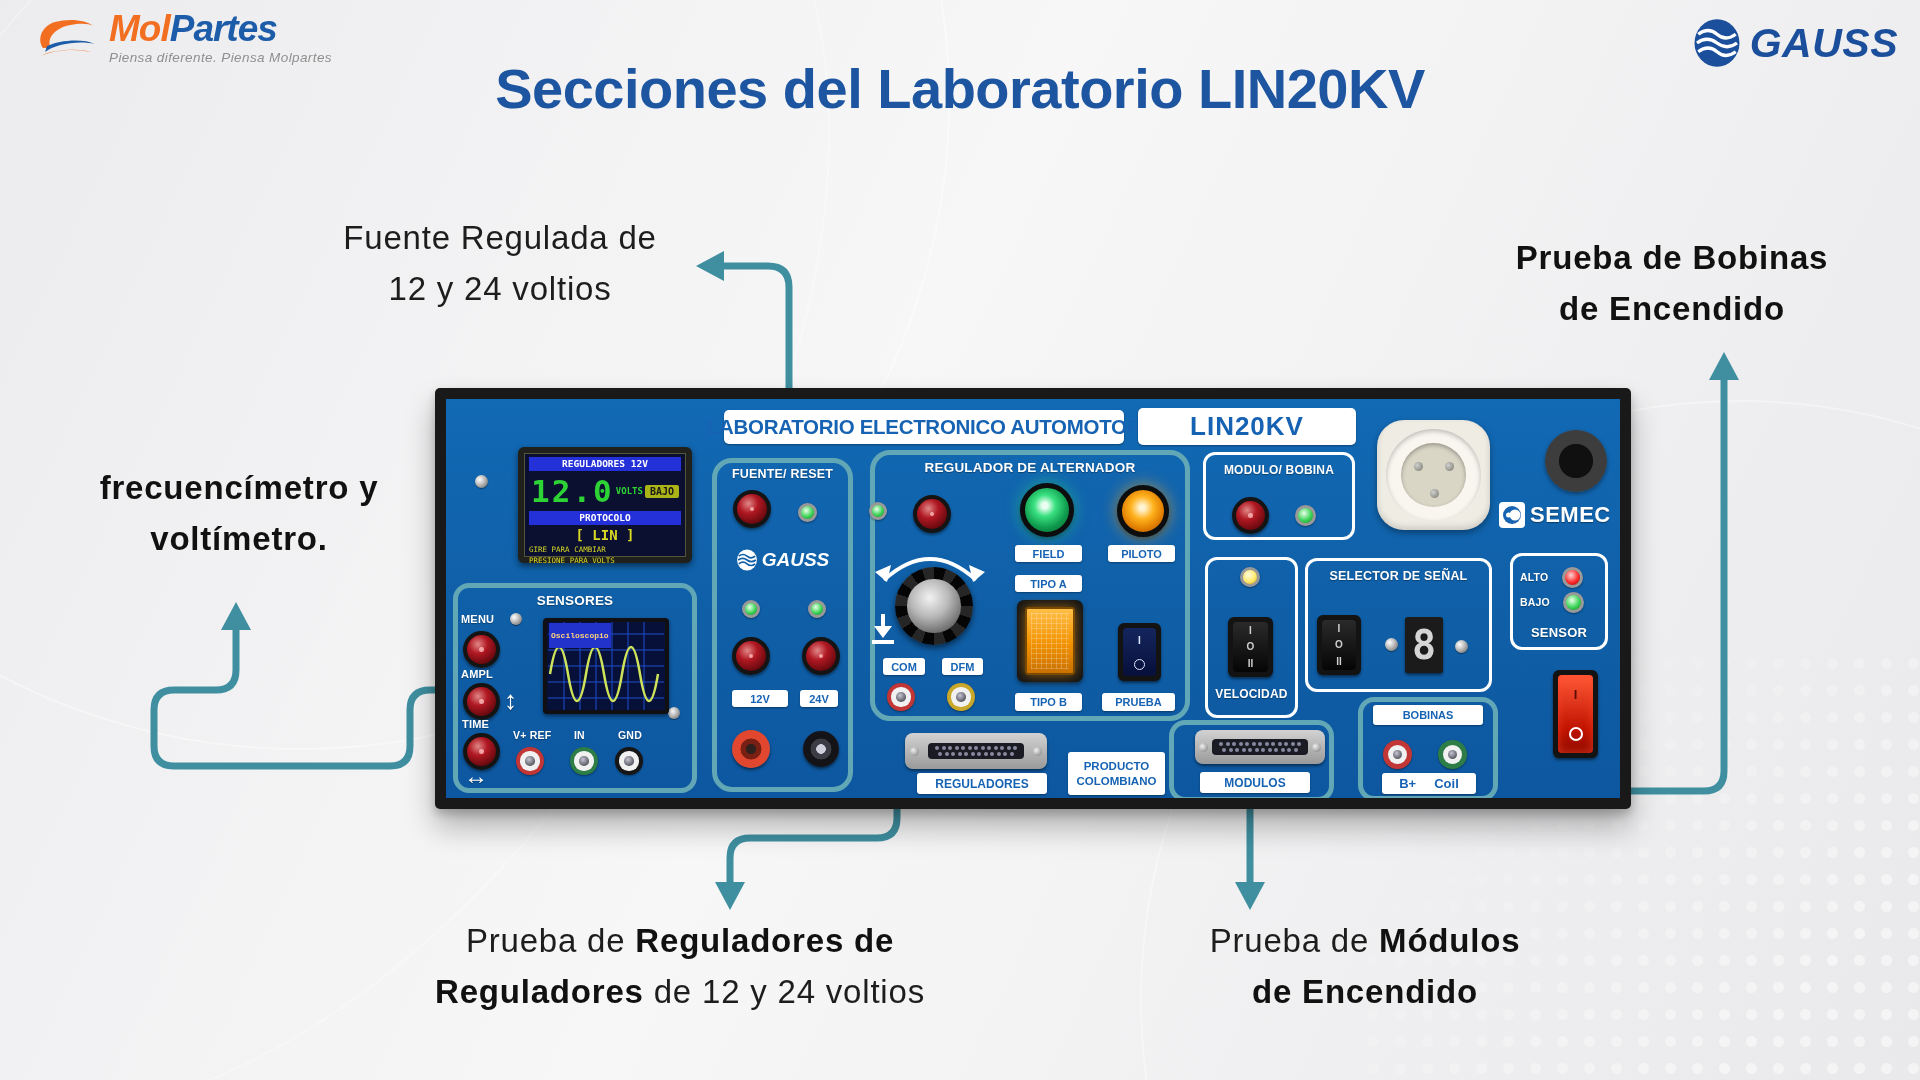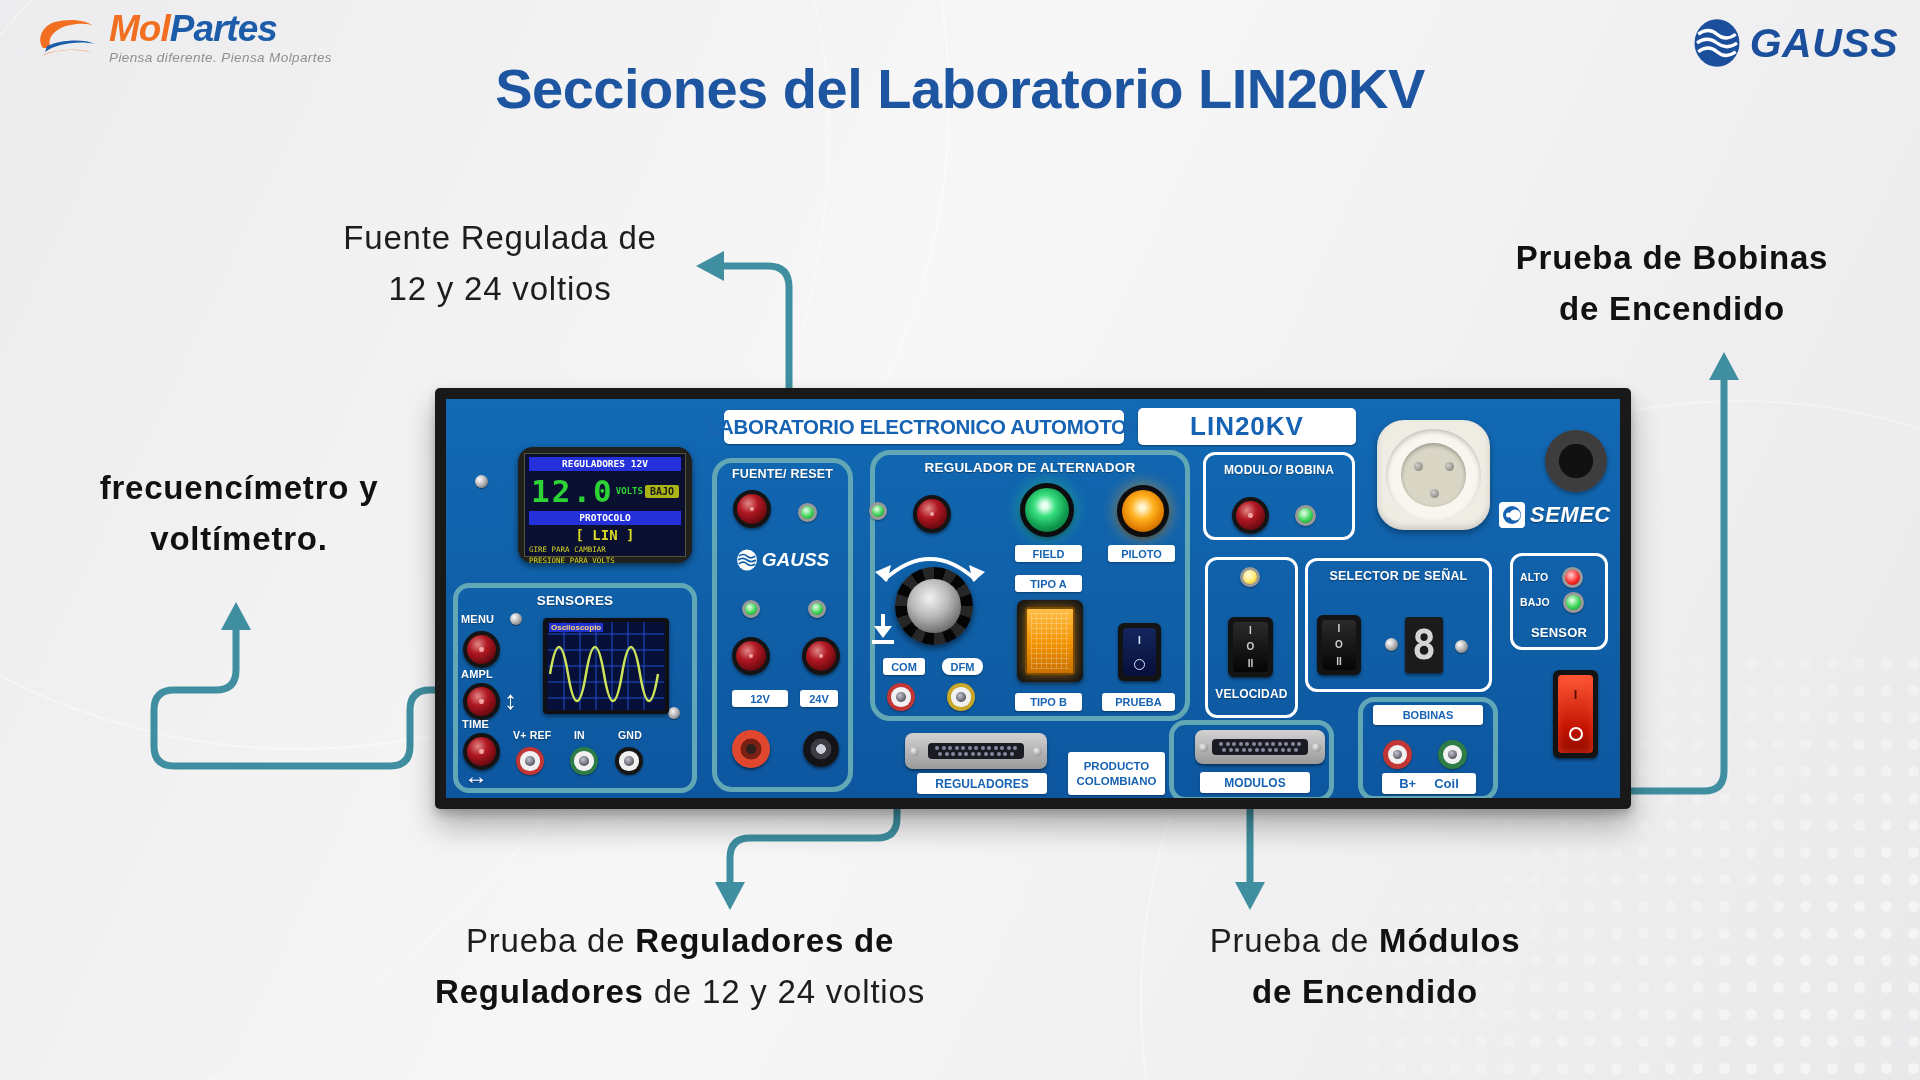--- a/index.html
+++ b/index.html
@@ -94,44 +94,44 @@
   .rocker.blk .cap { background:linear-gradient(180deg,#2a2a2a,#050505); color:#cfcfcf; font-size:10px; font-weight:700; }
   .rocker.blue .cap { background:linear-gradient(180deg,#14265e,#070f3a); color:#dfe6ff; font-size:10px; font-weight:700; }
   .rocker.redpow .cap { background:linear-gradient(180deg,#ff5a38,#c01200 70%,#8e0c00); color:#5a0d00; font-size:13px; font-weight:800;
     box-shadow:0 0 10px rgba(255,70,40,.7) inset; }
   .ambersw { position:absolute; background:#151515; border-radius:7px; padding:7px 8px; box-shadow:0 2px 4px rgba(0,0,0,.55); }
   .ambersw .cap { width:100%; height:100%; border-radius:3px; border:2px solid #7a4a00; position:relative;
     background:linear-gradient(180deg,#ffbe46 0%,#f29200 55%,#c97000 100%); box-shadow:0 0 12px rgba(255,160,20,.55); }
   .ambersw .cap::after { content:''; position:absolute; inset:4px;
     background-image:repeating-linear-gradient(0deg, rgba(255,255,255,.22) 0 1px, transparent 1px 5px),
                      repeating-linear-gradient(90deg, rgba(255,255,255,.22) 0 1px, transparent 1px 5px); }
-  .lcd { position:absolute; background:#20201c; border-radius:15px; padding:6px; box-shadow:0 3px 6px rgba(0,0,0,.5); }
+  .lcd { position:absolute; background:#20201c; border-radius:6px; padding:6px; box-shadow:0 3px 6px rgba(0,0,0,.5); }
   .lcd-screen { width:100%; height:100%; background:#0b1030; border:1px solid #55553a; padding:3px 4px;
     display:flex; flex-direction:column; gap:2px; font-family:"DejaVu Sans Mono", monospace; }
   .lcd-bar { background:#2431d8; color:#fff; font-size:9.5px; font-weight:700; text-align:center; line-height:14px; height:14px; }
   .lcd-main { display:flex; align-items:center; height:38px; }
   .lcd-val { flex:1; color:#2dd335; font-size:31px; font-weight:700; letter-spacing:2px; text-align:center; }
   .lcd-side { display:flex; flex-direction:row; align-items:center; gap:2px; padding-right:2px; }
   .lcd-volts { color:#2dd335; font-size:9px; font-weight:700; }
   .lcd-bajo { background:#aab416; color:#1a1a1a; font-size:10px; font-weight:700; padding:1px 5px; border-radius:2px; }
   .lcd-lin { color:#d8d825; font-size:14px; font-weight:700; text-align:center; line-height:16px; }
   .lcd-hint { color:#d8d825; font-size:7.5px; line-height:9px; }
   .scope { position:absolute; background:#101014; border-radius:4px; padding:4px; box-shadow:0 2px 4px rgba(0,0,0,.5); }
   .scope-scr { position:relative; width:100%; height:100%; background:#061038; overflow:hidden; }
   .scope-title { position:absolute; left:2px; top:1px; background:#2233cc; color:#ffd37a; font-size:8px;
-    font-weight:700; font-family:Liberation Sans, sans-serif; padding:0 2px; z-index:2; }
+    font-weight:700; font-family:Liberation Mono, monospace; padding:8px 2px; z-index:2; }
   .dbport { position:absolute; background:linear-gradient(180deg,#d2d2d2,#9a9a9a); border-radius:8px;
     display:flex; align-items:center; justify-content:center; box-shadow:0 2px 3px rgba(0,0,0,.45); }
   .dbport .pins { background:#1b1b24; border-radius:4px; padding:3px 7px; display:flex; flex-direction:column; gap:2px; }
   .dbport .prow { display:flex; gap:2.5px; justify-content:center; }
   .dbport .prow i { width:4px; height:4px; border-radius:50%; background:#8888a0; }
   .dbport .hole { position:absolute; width:9px; height:9px; border-radius:50%;
     background:radial-gradient(circle at 35% 35%, #f0f0f0, #777); }
   .arrow-glyph { position:absolute; color:#fff; font-weight:700; text-shadow:0 1px 1px rgba(0,0,0,.4); }
-  .semec { position:absolute; display:flex; align-items:center; gap:5px;font-style:italic; }
+  .semec { position:absolute; display:flex; align-items:center; gap:5px; }
   .semec-word { color:#fff; font-weight:800; font-size:22px; letter-spacing:.5px; text-shadow:0 1px 1px rgba(0,0,0,.4); }
   .coil-socket { position:absolute; background:#efece4; border-radius:24%;
     box-shadow:0 3px 6px rgba(0,0,0,.35), inset 0 -3px 6px rgba(0,0,0,.15); }
   .coil-socket .ring { position:absolute; inset:8%; border-radius:50%; background:#f8f6ef;
     box-shadow:inset 0 2px 5px rgba(0,0,0,.25); }
   .coil-socket .face { position:absolute; inset:21%; border-radius:50%; background:#d9d6c6;
     box-shadow:inset 0 2px 4px rgba(0,0,0,.3); }
   .coil-socket .pin { position:absolute; width:9px; height:9px; border-radius:50%;
     background:radial-gradient(circle at 35% 35%, #cfcfcf, #77776a); }
   .grommet { position:absolute; border-radius:50%;
@@ -353,21 +353,21 @@
           <span>I</span>
           <span style="border:1.5px solid #dfe6ff; border-radius:50%; width:11px; height:11px;"></span>
         </div>
   </div>
   <div class="badge" style="left:656px; top:294px; width:73px; height:18px; font-size:11px;">
         <span>PRUEBA</span>
       </div>
   <div class="badge" style="left:437px; top:259px; width:42px; height:17px; font-size:11px;">
         <span>COM</span>
       </div>
-  <div class="badge" style="left:496px; top:259px; width:41px; height:17px; font-size:11px;border-radius:8px;">
+  <div class="badge" style="left:496px; top:259px; width:41px; height:17px; font-size:11px;">
         <span>DFM</span>
       </div>
   <div class="jack red" style="left:441px; top:284px; width:28px; height:28px;"></div>
   <div class="jack yellow" style="left:501px; top:284px; width:28px; height:28px;"></div>
 
   <div class="dbport" style="left:459px; top:334px; width:142px; height:36px;">
     <div class="hole" style="left:5px; top:14px;"></div>
     <div class="pins">
       <div class="prow">
             <i></i>

